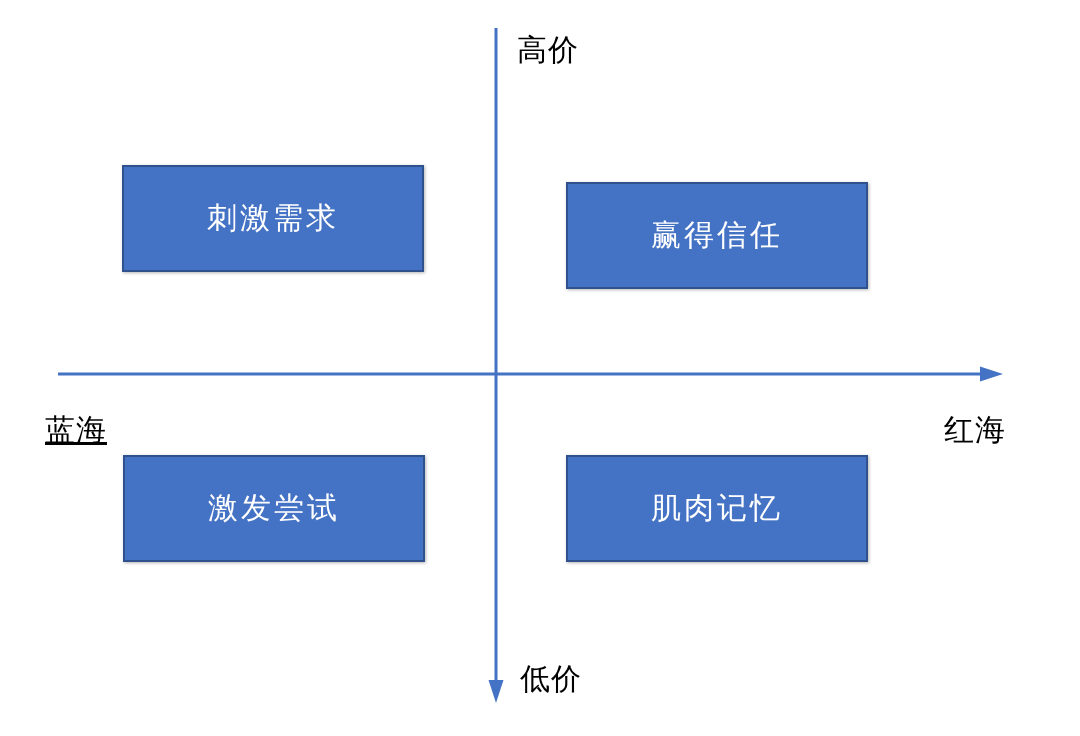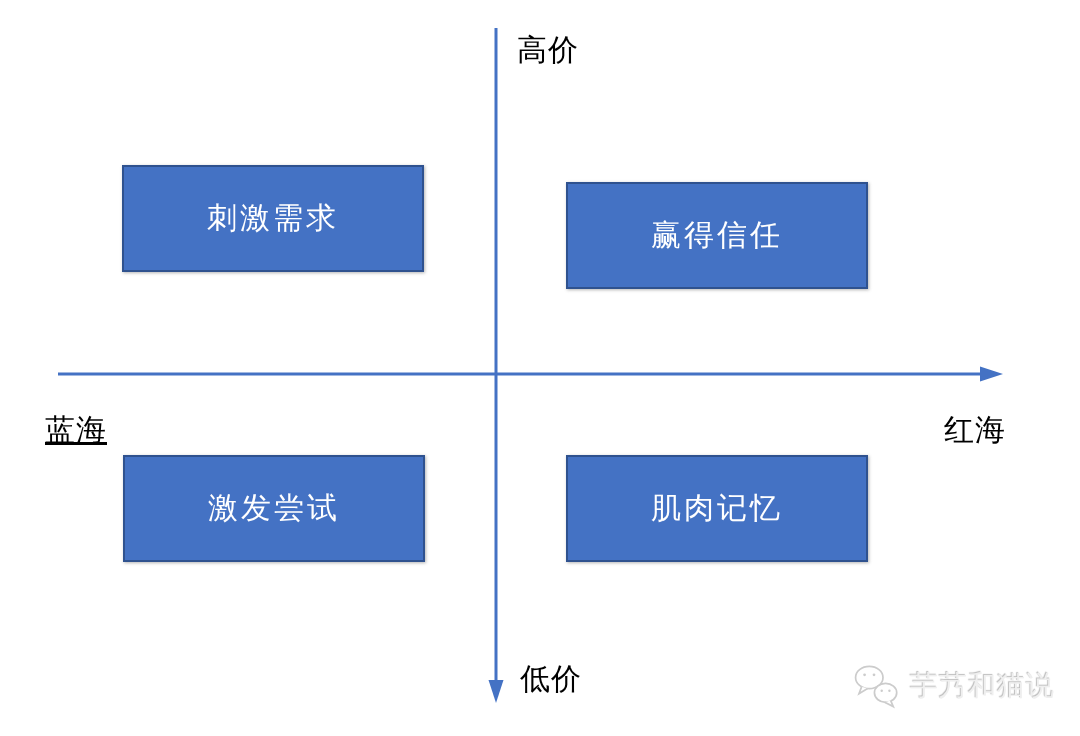--- a/index.html
+++ b/index.html
@@ -88,29 +88,14 @@
   <div class="qbox q-tr">
     <span>赢得信任</span>
   </div>
   <div class="qbox q-br">
     <span>肌肉记忆</span>
   </div>
   <div class="qbox q-bl">
     <span>激发尝试</span>
   </div>
 
-  <div class="watermark">
-    <svg width="52" height="48" viewBox="0 0 60 56">
-      <g fill="#ffffff" stroke-width="2" stroke="#CCCCCC">
-        <ellipse cx="21" cy="18" rx="16" ry="13"></ellipse>
-        <path d="M 12 29 L 9 37 L 19 31" fill="#ffffff"></path>
-        <ellipse cx="40" cy="36" rx="13" ry="11"></ellipse>
-        <path d="M 46 45 L 49 52 L 39 47" fill="#ffffff"></path>
-        <circle cx="15.5" cy="15" r="1.6" fill="#cccccc" stroke="none"></circle>
-        <circle cx="26.5" cy="15" r="1.6" fill="#cccccc" stroke="none"></circle>
-        <circle cx="35.5" cy="33.5" r="1.4" fill="#cccccc" stroke="none"></circle>
-        <circle cx="44.5" cy="33.5" r="1.4" fill="#cccccc" stroke="none"></circle>
-      </g>
-    </svg>
-    <span class="wm-text">芋艿和猫说</span>
-  </div>
 
 </div>
 
 </body></html>

